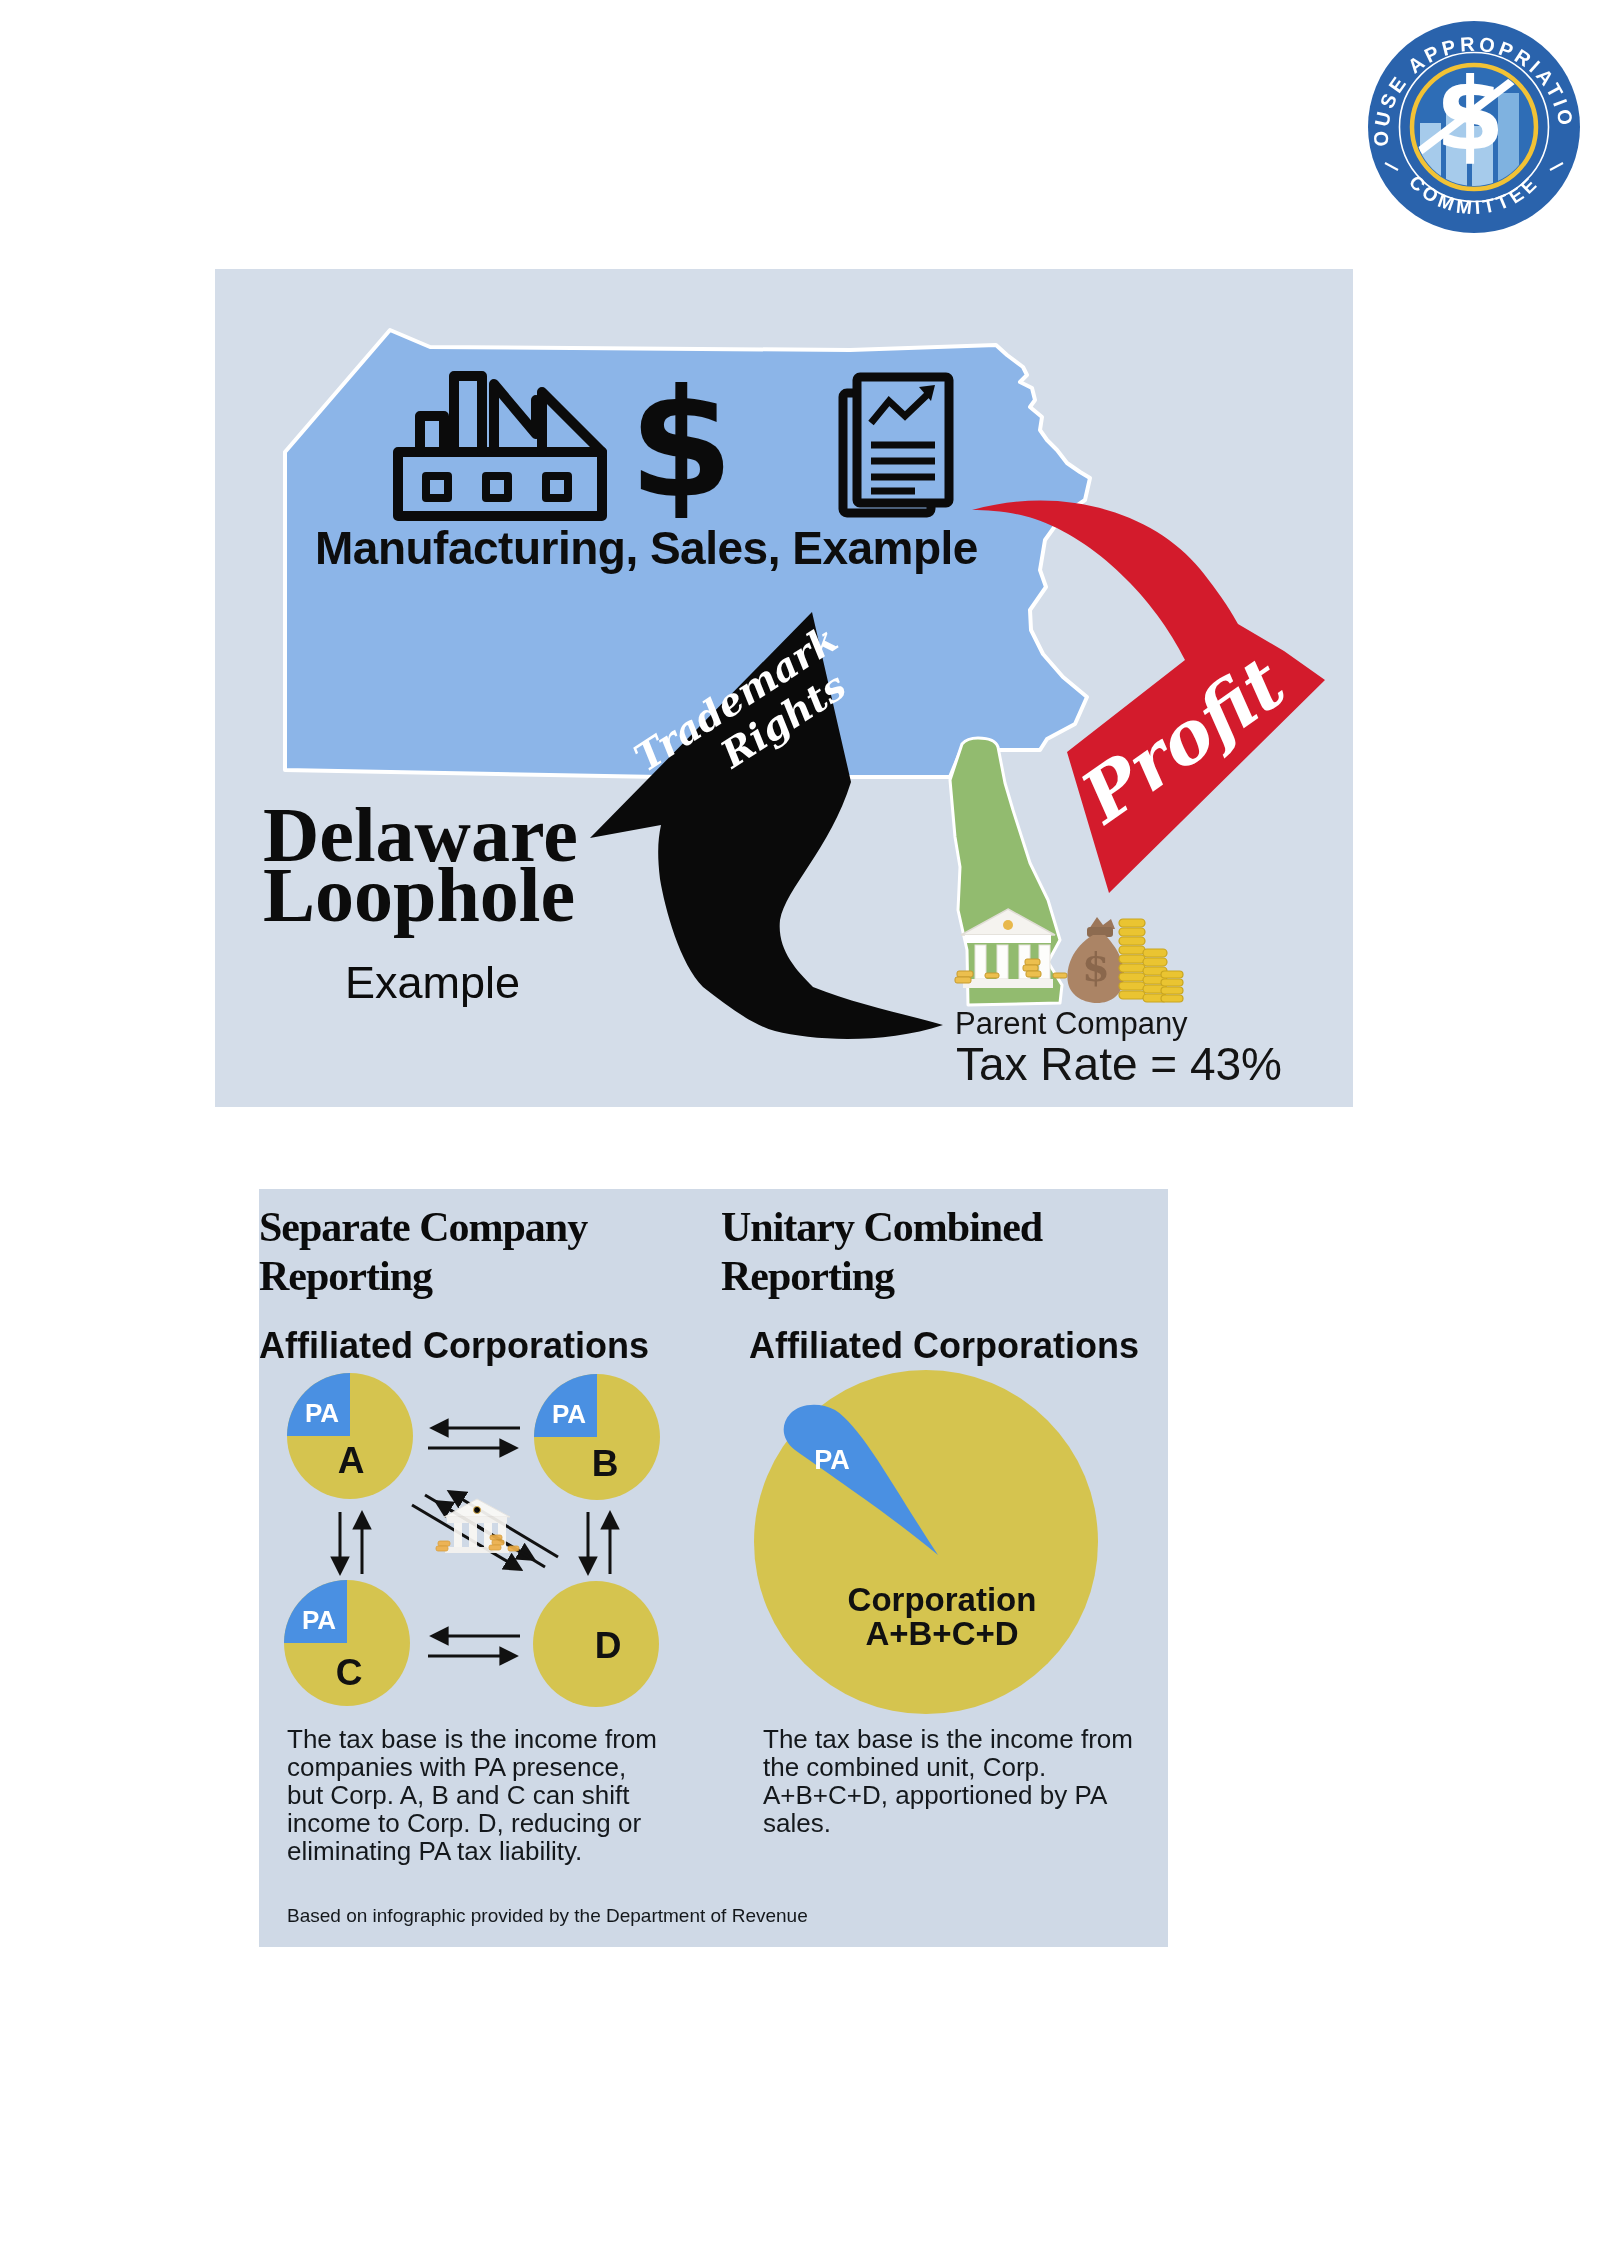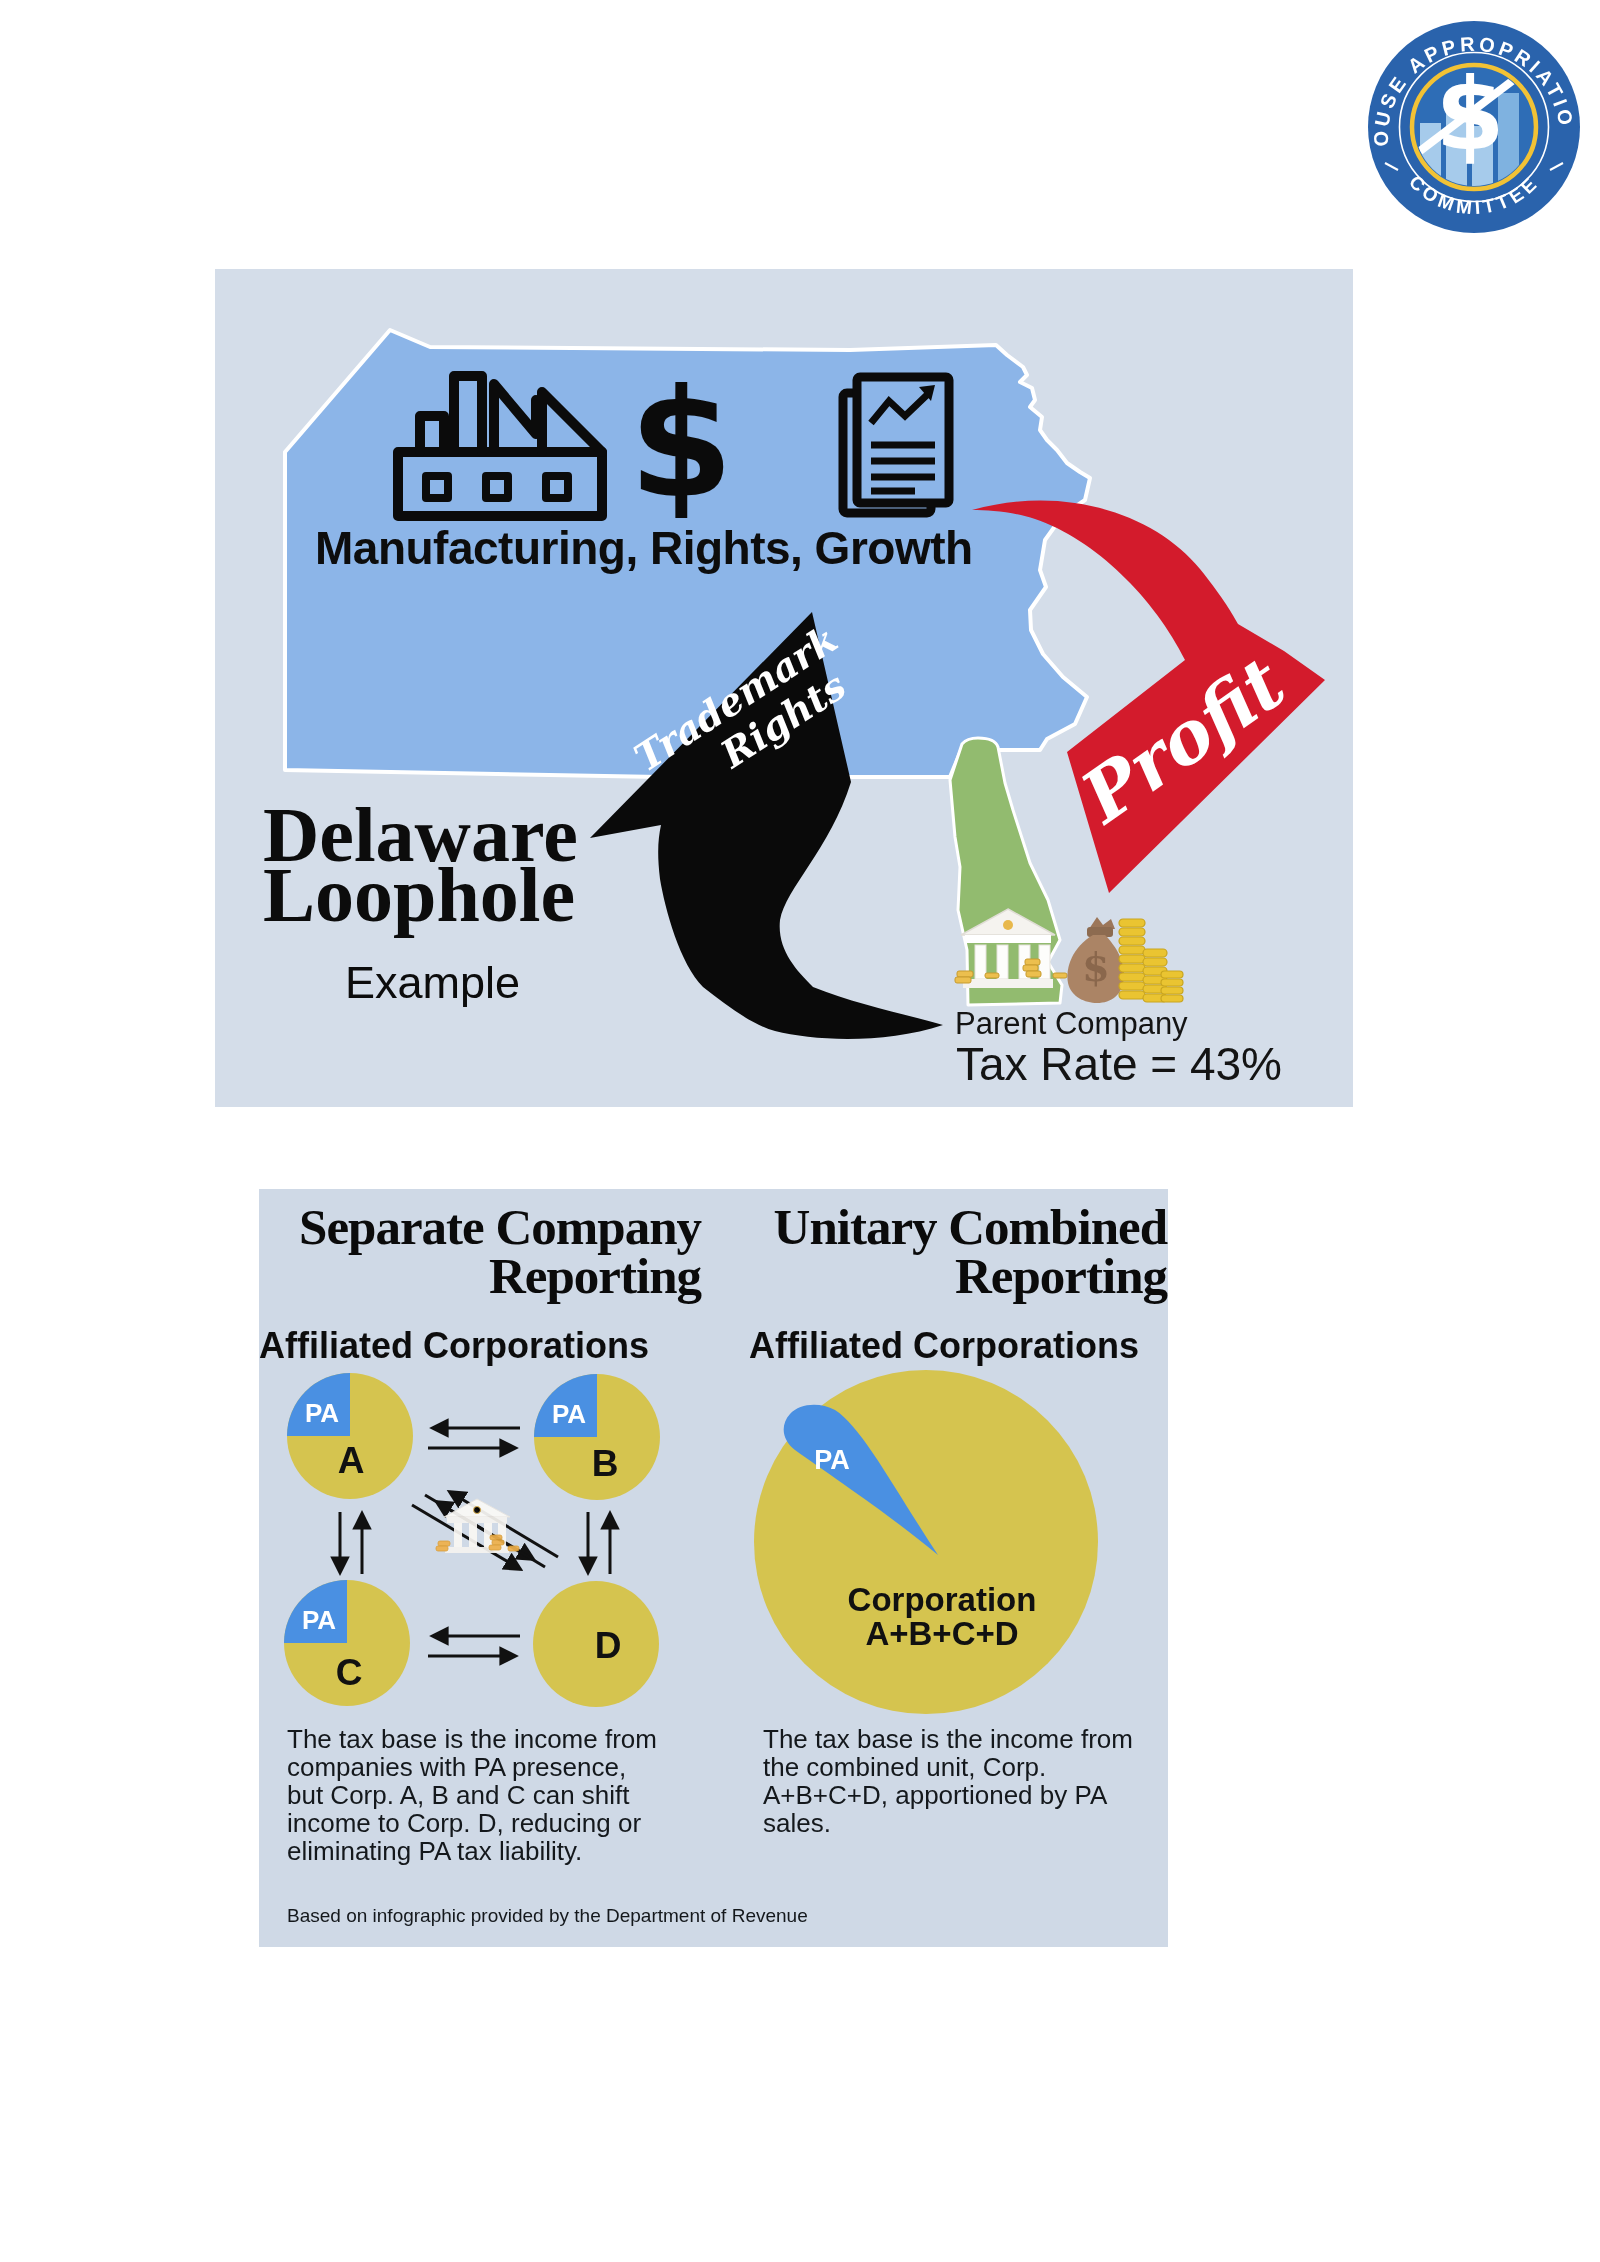--- a/index.html
+++ b/index.html
@@ -18,22 +18,22 @@
   #p1-h1{top:527px;} #p1-h2{top:587px;}
   .p1-ex{left:130px;top:688px;font-size:45px;color:#0c0c0c;}
   .script{font-family:"DejaVu Serif",serif;font-style:italic;font-weight:bold;color:#ffffff;}
   #p1-tm{left:398px;top:404px;width:270px;text-align:center;font-size:38px;line-height:44px;transform:rotate(-33deg);}
   #p1-tm .l2{padding-left:56px;display:block;}
   #p1-profit{left:828px;top:428px;width:280px;text-align:center;font-size:72px;transform:rotate(-35deg);}
   .p1-parent{left:740px;top:737px;font-size:31px;color:#141414;}
   .p1-rate{left:741px;top:768px;font-size:46px;color:#141414;}
   
   #panel2{left:259px;top:1189px;width:909px;height:758px;background:#cfd9e6;}
-  .p2-h{font-family:"Liberation Serif",serif;font-weight:bold;font-size:51px;line-height:49px;
-        letter-spacing:-1px;text-align:right;color:#0b0b0b;}
+  .p2-h{font-family:"Liberation Serif",serif;font-weight:bold;font-size:42px;line-height:49px;
+        letter-spacing:-1px;text-align:left;color:#0b0b0b;}
   #h-left{left:0;top:14px;width:442px;} #h-right{left:462px;top:14px;width:446px;}
   .p2-sub{font-size:36px;font-weight:bold;text-align:left;color:#0d0d0d;}
   #sub-left{left:0;top:136px;width:394px;} #sub-right{left:490px;top:136px;width:396px;}
   .p2-body{font-size:26px;line-height:28px;color:#14181c;}
   #body-left{left:28px;top:536px;width:380px;} #body-right{left:504px;top:536px;width:392px;}
   #footnote{left:28px;top:716px;font-size:19px;font-weight:normal;color:#14181c;}
 </style>
 </head>
 <body>
 
@@ -168,21 +168,21 @@
           <rect x="30" y="66" width="24" height="8" rx="4"></rect>
             <rect x="30" y="75" width="24" height="8" rx="4"></rect>
           <rect x="48" y="52" width="22" height="7" rx="3.5"></rect>
             <rect x="48" y="60" width="22" height="7" rx="3.5"></rect>
           <rect x="48" y="68" width="22" height="7" rx="3.5"></rect>
             <rect x="48" y="76" width="22" height="7" rx="3.5"></rect>
         </g>
       </g>
     </svg>
 
-    <div class="abs p1-title">Manufacturing, Rights, Growth</div>
+    <div class="abs p1-title">Manufacturing, Sales, Example</div>
     <div class="abs p1-dollar">$</div>
     <div class="abs p1-h" id="p1-h1">Delaware</div>
     <div class="abs p1-h" id="p1-h2">Loophole</div>
     <div class="abs p1-ex">Example</div>
     <div class="abs script" id="p1-tm">
       <span>Trademark</span>
       <span class="l2">Rights</span>
     </div>
     <div class="abs script" id="p1-profit">Profit</div>
     <div class="abs p1-parent">Parent Company</div>

